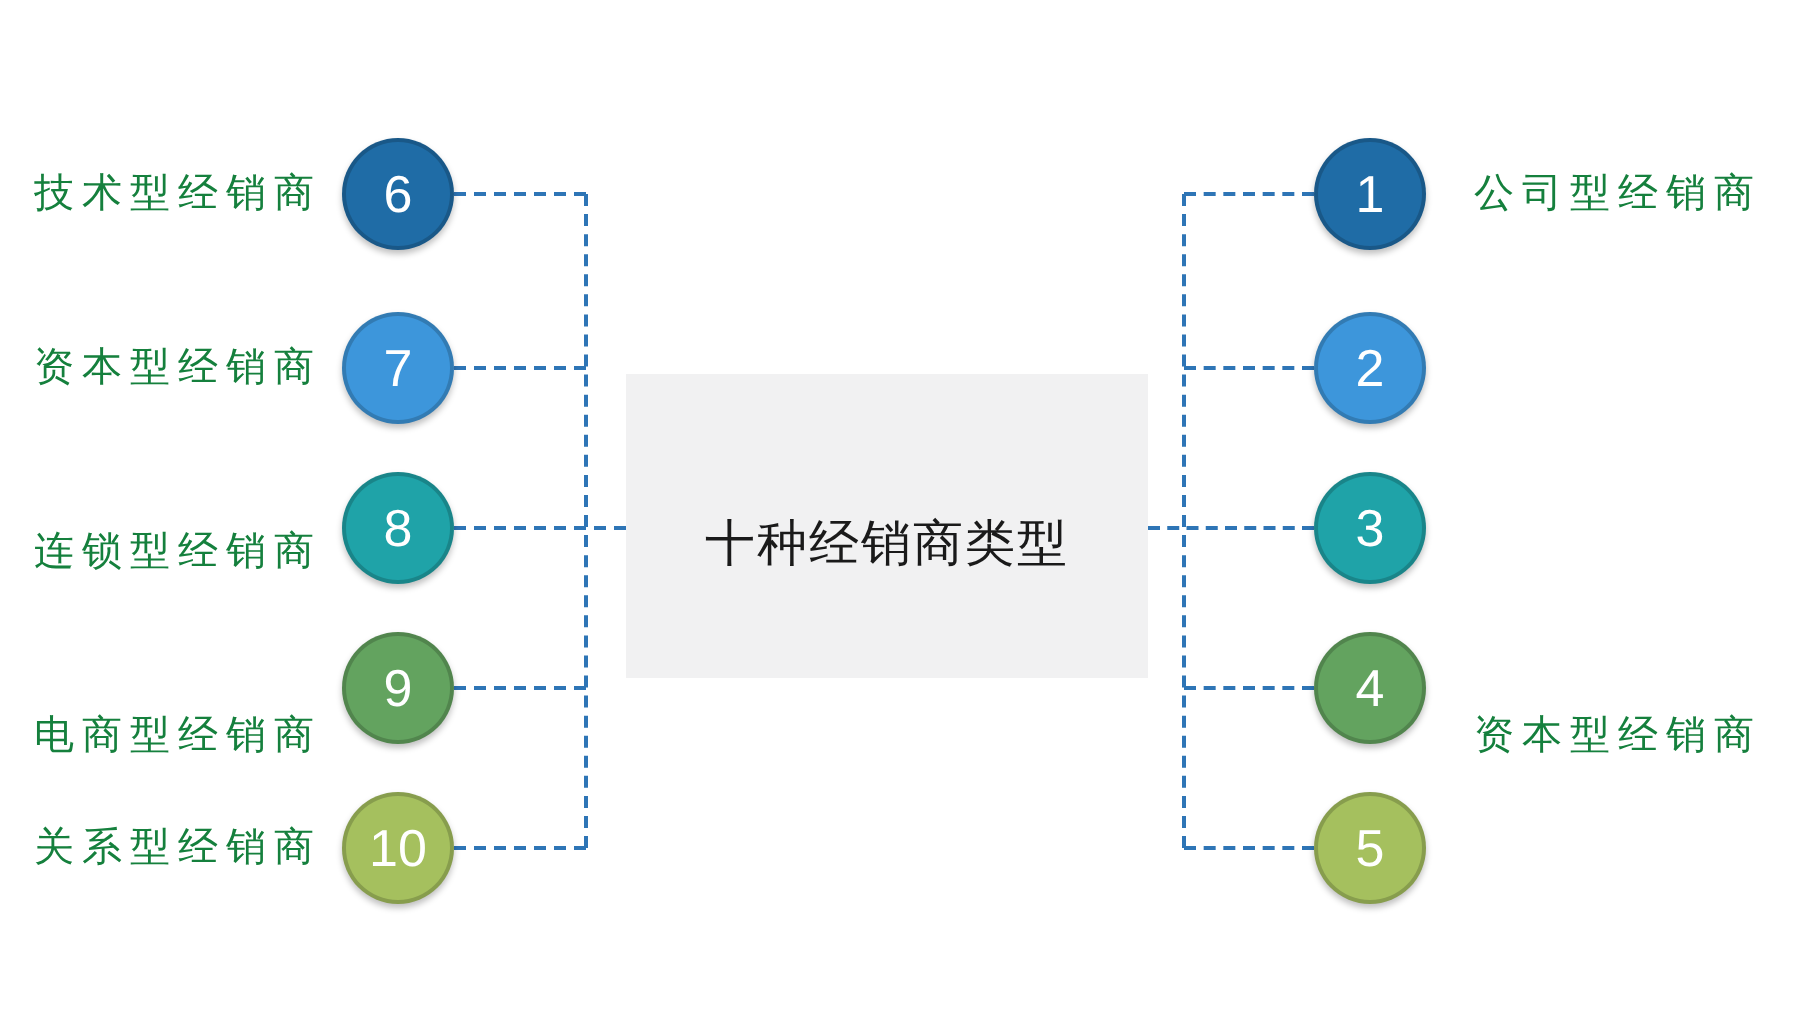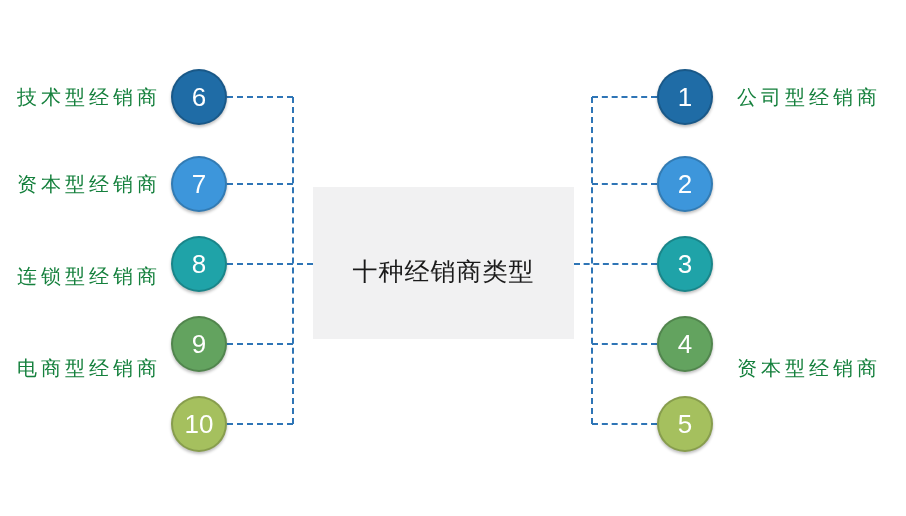--- a/index.html
+++ b/index.html
@@ -102,20 +102,21 @@
   <div class="hline rside hl5"></div>
 
   <div class="center-box">
     <span class="title">十种经销商类型</span>
   </div>
 
   <div class="label left rl1">技术型经销商</div>
   <div class="label left rl2">资本型经销商</div>
   <div class="label left rl3">连锁型经销商</div>
   <div class="label left rl4">电商型经销商</div>
+  <div class="label left rl5">关系型经销商</div>
 
   <div class="circle left rc1" style="background-color: rgb(31, 108, 166);">
       <span>6</span>
     </div>
   <div class="circle left rc2" style="background-color: rgb(61, 150, 219);">
       <span>7</span>
     </div>
   <div class="circle left rc3" style="background-color: rgb(31, 163, 168);">
       <span>8</span>
     </div>

